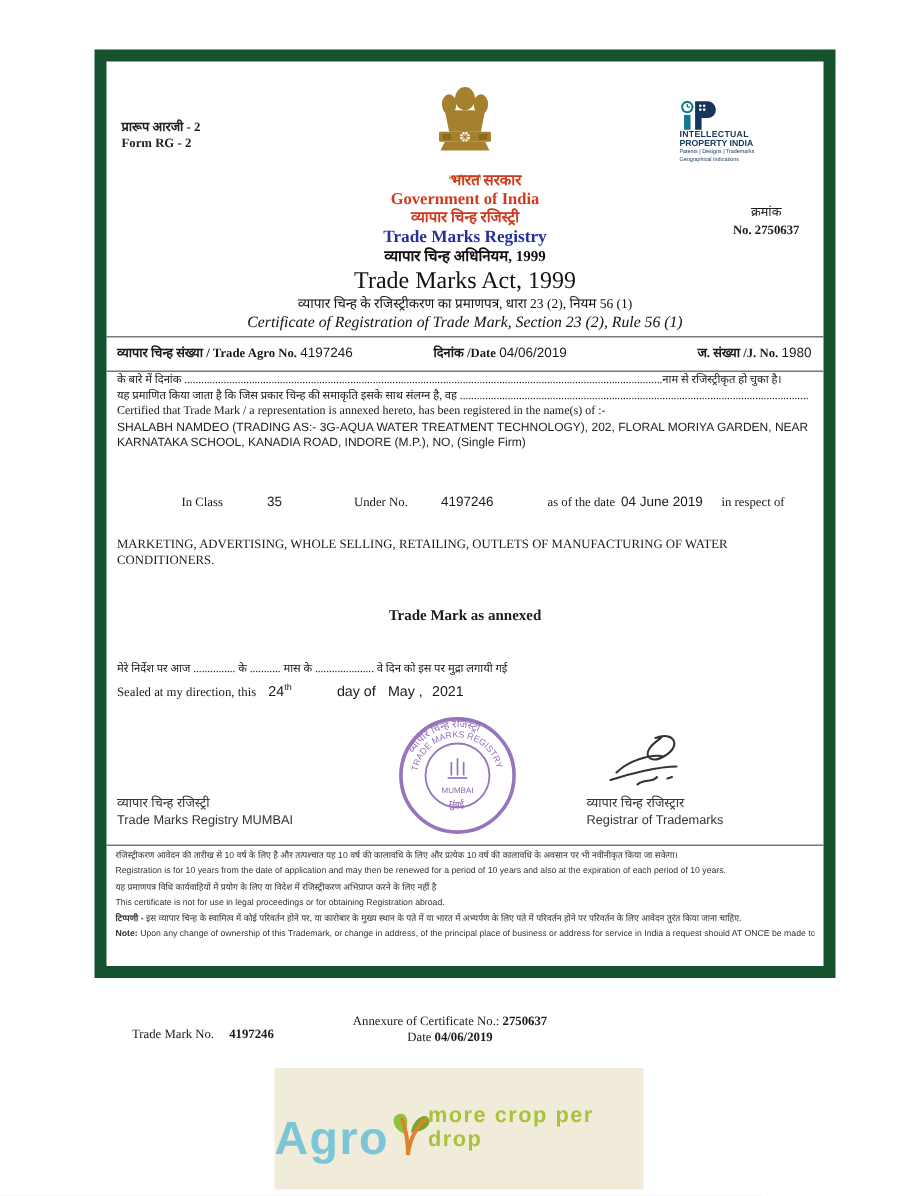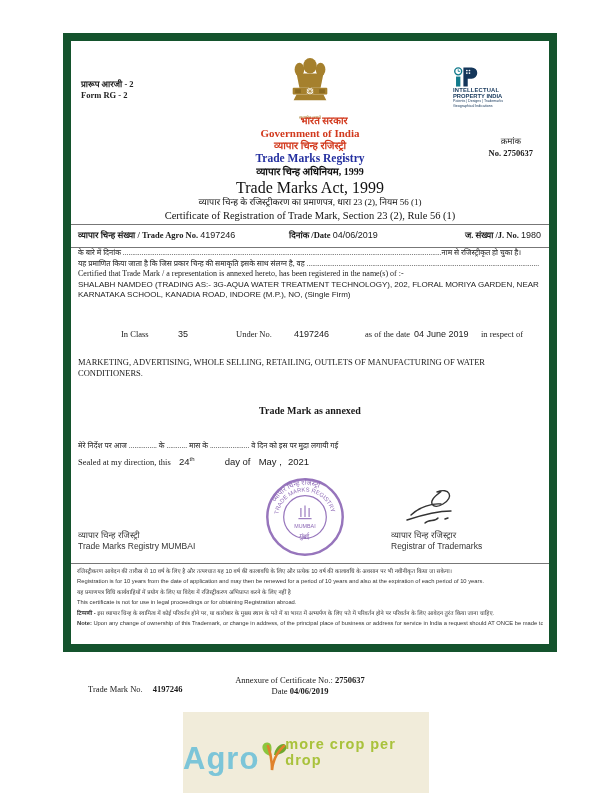--- a/index.html
+++ b/index.html
@@ -18,21 +18,21 @@
   .serial{position:absolute;right:16px;top:94px;text-align:center;font-size:8.5px;line-height:12px;}
   .serial .no{font-weight:bold;}
   .hdr{position:absolute;left:0;top:74px;width:100%;text-align:center;}
   .h1{font-size:10px;font-weight:bold;color:#d23a1e;line-height:12px;padding-left:28px;}
   .h2{font-size:11px;font-weight:bold;color:#d23a1e;line-height:12px;}
   .h3{font-size:10px;font-weight:bold;color:#d23a1e;line-height:13px;}
   .h4{font-size:11.5px;font-weight:bold;color:#2430a0;line-height:13px;}
   .h5{font-size:10px;font-weight:bold;color:#111;line-height:14px;}
   .h6{font-size:16px;color:#111;line-height:17px;}
   .h7{font-size:9px;color:#111;line-height:13px;}
-  .h8{font-size:10.5px;color:#111;line-height:13px;}
+  .h8{font-size:10.5px;font-style:italic;color:#111;line-height:13px;}
   .rule{position:absolute;left:0;width:100%;border:0;border-top:1px solid #777;margin:0;height:0;}
   .r1{top:183px;}.r2{top:206px;}.r3{top:522px;}
   
   .inforow{position:absolute;left:0;top:188px;width:100%;font-size:8.5px;}
   .inforow .lbl{font-weight:bold;}
   .inforow .val{font-family:"Liberation Sans",sans-serif;font-size:9px;}
   .if-l{position:absolute;left:7px;top:0;}
   .if-c{position:absolute;left:218px;top:0;}
   .if-r{position:absolute;right:8px;top:0;}
   

